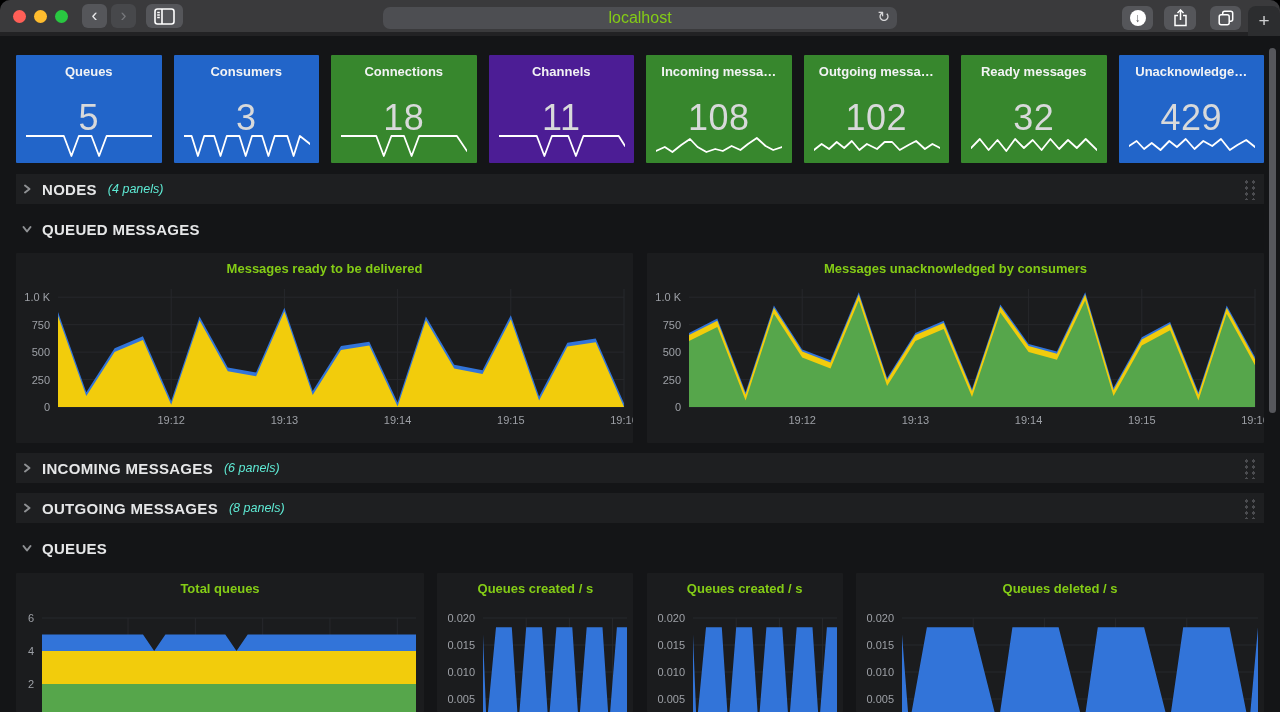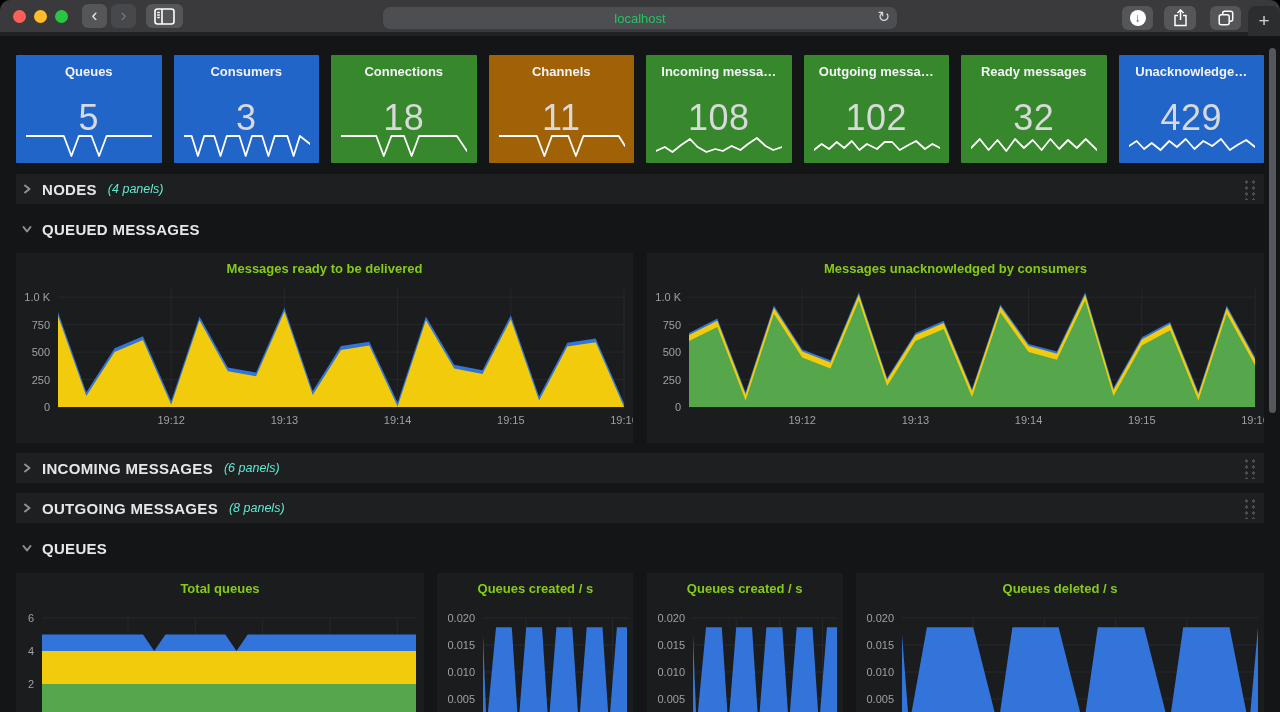--- a/index.html
+++ b/index.html
@@ -12,21 +12,21 @@
   .chrome-gap { height:4px; background:#222224; }
   .traffic { display:flex; gap:8px; margin-left:13px; }
   .tl { width:13px; height:13px; border-radius:50%; }
   .tl.red{ background:#ff5f57; } .tl.yellow{ background:#febc2e; } .tl.green{ background:#29c741; }
   .nav-btn { width:25px; height:24px; border-radius:6px; background:#55565a; color:#e8e8ea; display:flex; align-items:center; justify-content:center; font-size:18px; line-height:1; margin-left:4px; padding-bottom:2px; }
   .nav-btn.back { margin-left:14px; }
   .nav-btn.fwd { background:#47484b; color:#77787c; }
   .sq-btn { height:24px; border-radius:6px; background:#55565a; display:flex; align-items:center; justify-content:center; }
   .sidebar-btn { width:37px; margin-left:10px; }
   .url-bar { position:absolute; left:383px; top:7px; width:514px; height:22px; background:#4d4e52; border-radius:7px; display:flex; align-items:center; justify-content:center; }
-  .url-text { color:#22c55e; font-size:13px; }
+  .url-text { color:#84cc16; font-size:16px; }
   .refresh { position:absolute; right:7px; top:1px; color:#d6d6d8; font-size:15px; }
   .right-btn { position:absolute; top:6px; }
   .dl { left:1122px; width:31px; }
   .dl-circle { width:16px; height:16px; background:#fff; border-radius:50%; color:#55565a; font-size:12px; font-weight:bold; display:flex; align-items:center; justify-content:center; line-height:1; }
   .share { left:1164px; width:32px; }
   .tabs { left:1210px; width:31px; }
   .newtab { position:absolute; left:1248px; top:6px; width:32px; height:30px; background:#2c2d2f; border-radius:8px 8px 0 0; color:#cfd0d2; font-size:19px; display:flex; align-items:center; justify-content:center; font-weight:300; }
 
   
   .dash { height:676px; background:#141517; padding:0 16px; position:relative; overflow:hidden; color:#d8d9da; }
@@ -130,21 +130,21 @@
               <path d="M0.0 3.0 L7.6 3.0 L13.9 23.0 L20.2 3.0 L30.2 3.0 L36.5 23.0 L42.8 3.0 L55.4 3.0 L61.7 23.0 L68.0 3.0 L78.1 3.0 L84.4 23.0 L90.7 3.0 L103.3 3.0 L109.6 23.0 L115.9 3.0 L126.0 11.0" fill="none" stroke="#FFFFFF" stroke-width="1.8" stroke-linejoin="round" stroke-linecap="round"></path>
             </svg></div>
       </div>
       <div class="stat-panel" style="background: rgb(55, 135, 45);">
         <div class="stat-title">Connections</div>
         <div class="stat-value">18</div>
         <div class="stat-spark"><svg width="126" height="26">
               <path d="M0.0 3.0 L35.3 3.0 L42.8 23.0 L50.4 3.0 L63.0 3.0 L70.6 23.0 L78.1 3.0 L115.9 3.0 L126.0 18.0" fill="none" stroke="#FFFFFF" stroke-width="1.8" stroke-linejoin="round" stroke-linecap="round"></path>
             </svg></div>
       </div>
-      <div class="stat-panel" style="background: #a16207;">
+      <div class="stat-panel" style="background: #4c1d95;">
         <div class="stat-title">Channels</div>
         <div class="stat-value">11</div>
         <div class="stat-spark"><svg width="126" height="26">
               <path d="M0.0 3.0 L37.8 3.0 L45.4 23.0 L52.9 3.0 L69.3 3.0 L76.9 23.0 L84.4 3.0 L119.7 3.0 L126.0 13.0" fill="none" stroke="#FFFFFF" stroke-width="1.8" stroke-linejoin="round" stroke-linecap="round"></path>
             </svg></div>
       </div>
       <div class="stat-panel" style="background: rgb(55, 135, 45);">
         <div class="stat-title">Incoming messa…</div>
         <div class="stat-value">108</div>
         <div class="stat-spark"><svg width="126" height="26">

